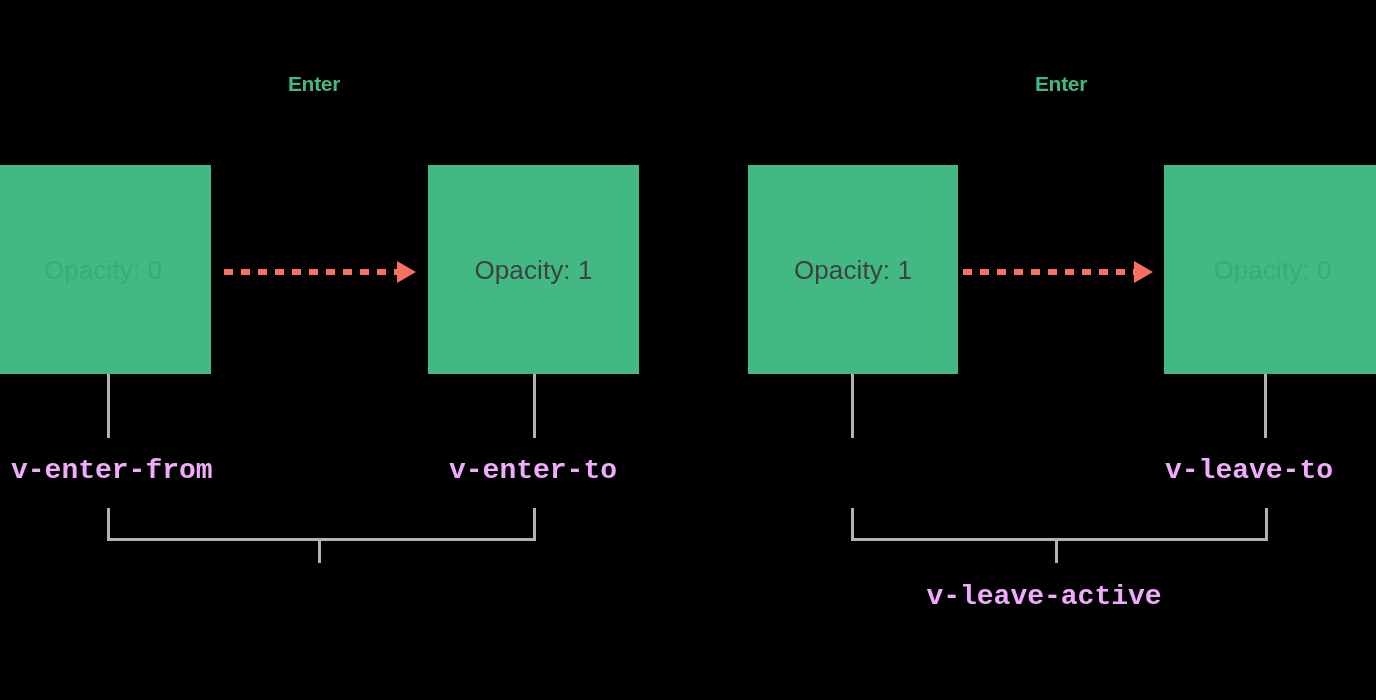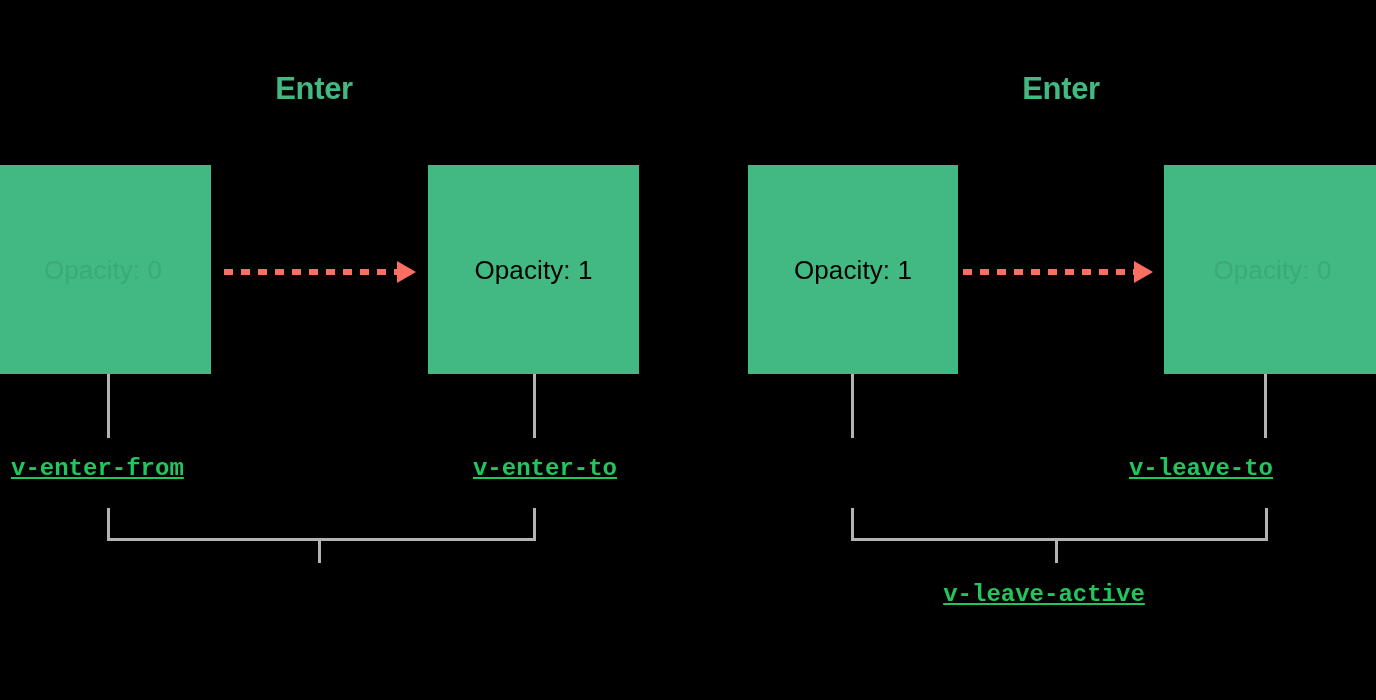--- a/index.html
+++ b/index.html
@@ -14,41 +14,41 @@
     position:relative;
     width:1376px; height:700px;
     background:#000000;
   }
 
   
   .phase-title {
     position:absolute;
     font-family:"Liberation Sans", sans-serif;
     font-weight:bold;
-    font-size:31px;
+    font-size:21px;
     letter-spacing:-0.3px;
     color:#42b883;
     white-space:nowrap;
     transform:translateX(-50%);
     line-height:1;
   }
 
   
   .state-box {
     position:absolute;
     background:#42b883;
     display:flex;
     align-items:center;
     justify-content:center;
   }
   .box-label {
     font-family:"Liberation Sans", sans-serif;
     font-size:26px;
     font-weight:400;
-    color:#000000;
+    color:#404040;
     white-space:nowrap;
     letter-spacing:0.1px;
     line-height:1;
   }
   .box-label.faded {
     color:#3aaa79;
     opacity:1;
   }
 
   
@@ -84,26 +84,25 @@
   .hline {
     position:absolute;
     height:3px;
     background:#b3b3b3;
   }
 
   
   .code-label {
     position:absolute;
     font-family:"Liberation Mono", monospace;
-    font-size:24px;
+    font-size:28px;
     font-weight:700;
-    color:#22c55e;
+    color:#f0abfc;
     white-space:nowrap;
     line-height:1;
-    text-decoration:underline;
   }
   .code-label.anchor-left   { transform:translateX(0); }
   .code-label.anchor-right  { transform:translateX(-100%);text-align:right; }
   .code-label.anchor-center { transform:translateX(-50%); }
 </style>
 </head>
 <body>
 
 <div id="stage">
     <div class="phase-title" style="left: 314px; top: 73px;">Enter</div>
@@ -131,19 +130,19 @@
     </div>
     <div class="state-box" style="left: 1164px; top: 165px; width: 217px; height: 209px;">
       <span class="box-label faded">Opacity: 0</span>
     </div>
     <div class="arrow" style="left: 963px; top: 262px; width: 190px;">
       <div class="shaft"></div>
       <div class="head"></div>
     </div>
     <div class="vline" style="left: 851px; top: 374px; height: 64px;"></div>
     <div class="vline" style="left: 1264px; top: 374px; height: 64px;"></div>
-    <div class="code-label anchor-right" style="left: 1273px; top: 457px;">v-leave-to</div>
+    <div class="code-label anchor-right" style="left: 1333px; top: 457px;">v-leave-to</div>
     <div class="vline" style="left: 851px; top: 508px; height: 30px;"></div>
     <div class="vline" style="left: 1265px; top: 508px; height: 30px;"></div>
     <div class="hline" style="left: 851px; top: 538px; width: 417px;"></div>
     <div class="vline" style="left: 1055px; top: 541px; height: 22px;"></div>
     <div class="code-label anchor-center" style="left: 1044px; top: 583px;">v-leave-active</div>
   </div>
 
 </body></html>

